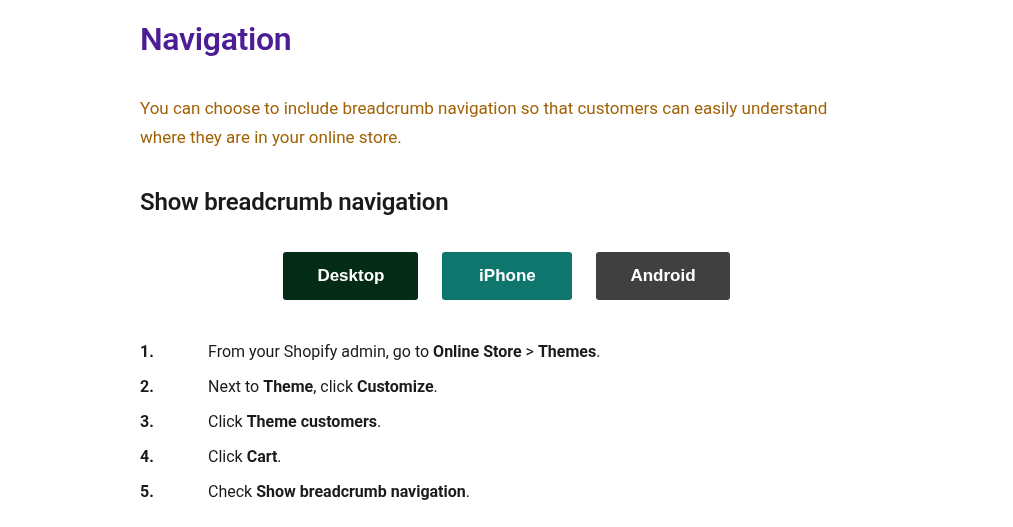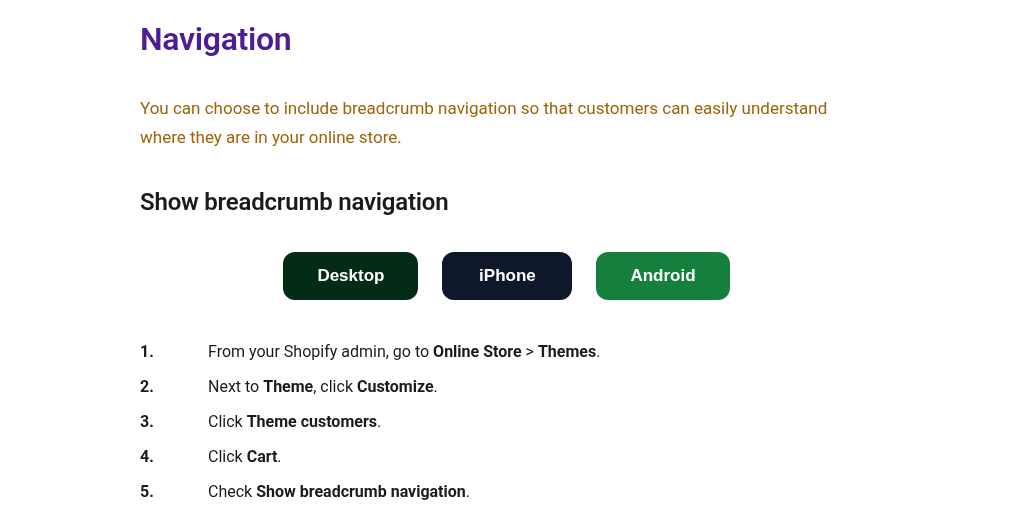--- a/index.html
+++ b/index.html
@@ -38,36 +38,36 @@
       display: flex;
       justify-content: center;
       gap: 24px;
       margin-bottom: 40px;
     }
     .tab {
       display: inline-flex;
       align-items: center;
       justify-content: center;
       padding: 14px 34px;
-      border-radius: 12px;
+      border-radius: 3px;
       font-size: 17px;
       font-weight: 600;
       color: #ffffff;
       cursor: pointer;
       border: none;
       min-width: 130px;
     }
     .tab-desktop {
       background: #042b15;
     }
     .tab-iphone {
-      background: #0f172a;
+      background: #0f766e;
     }
     .tab-android {
-      background: #15803d;
+      background: #404040;
     }
     .steps {
       list-style: none;
       counter-reset: step;
     }
     .step {
       counter-increment: step;
       display: flex;
       align-items: baseline;
       font-size: 16px;

